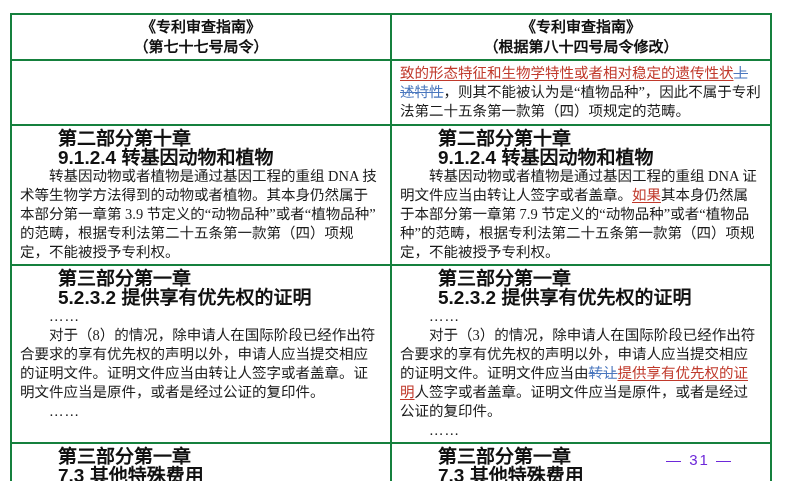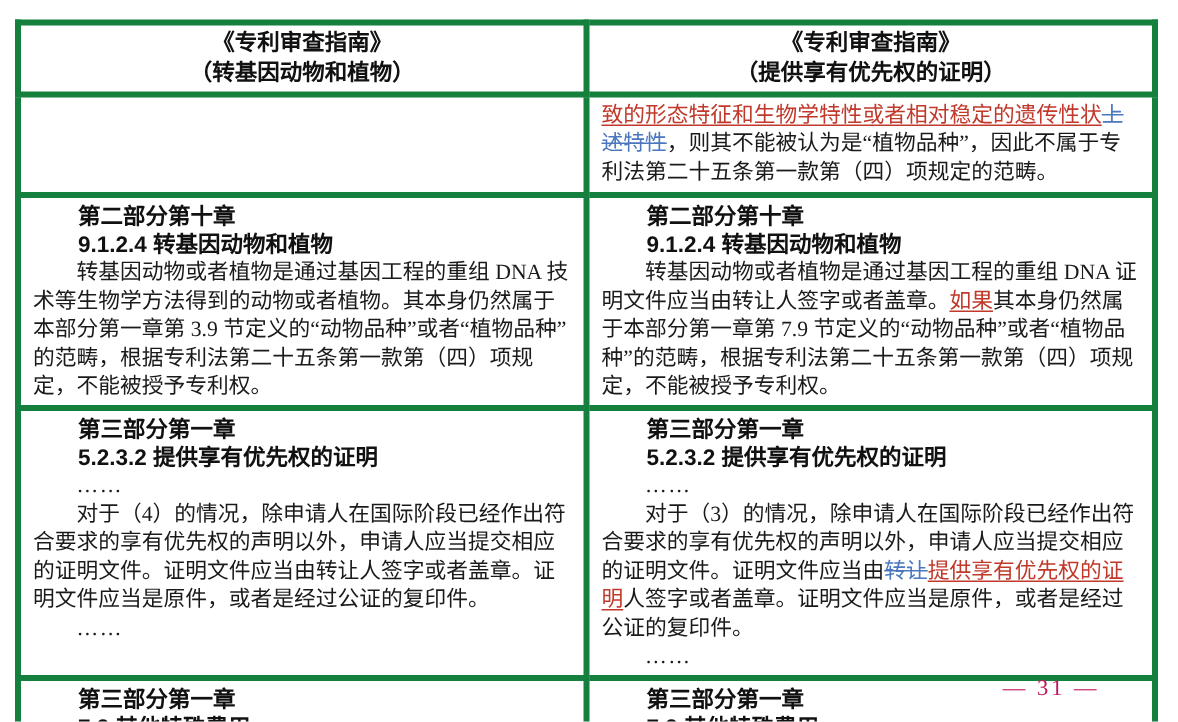--- a/index.html
+++ b/index.html
@@ -18,21 +18,21 @@
   .cmp-table {
     position: absolute;
     left: 10px;
     top: 13px;
     width: 762px;
     border-collapse: collapse;
     table-layout: fixed;
     background: #ffffff;
   }
   .cmp-table td {
-    border: 4px solid #15803d;
+    border: 2px solid #15803d;
     vertical-align: top;
     padding: 3px 8px 2px 8px;
     font-size: 14.5px;
     line-height: 19px;
     word-break: break-all;
   }
   .cmp-table col { width: 50%; }
 
   tr.r-header td { height: 34px; text-align: center; padding-top: 2px; }
   tr.r-amend  td { height: 58px; }
@@ -43,21 +43,21 @@
   .hdr {
     font-family: "Liberation Sans", "DejaVu Sans", sans-serif;
     font-weight: bold;
     font-size: 15px;
     line-height: 20px;
     color: #111111;
   }
   .chapter {
     font-family: "Liberation Sans", "DejaVu Sans", sans-serif;
     font-weight: bold;
-    font-size: 15px;
+    font-size: 19px;
     line-height: 19px;
     text-indent: 2em;
     margin: 0;
     color: #111111;
   }
   p.para {
     margin: 0;
     text-indent: 2em;
   }
   p.para-cont {
@@ -76,43 +76,43 @@
   }
   .del {
     color: #4A77BE;
     text-decoration: line-through;
   }
   .page-number {
     position: absolute;
     top: 451px;
     right: 52px;
     font-size: 15px;
-    color: #be185d;
+    color: #6d28d9;
     letter-spacing: 2px;
-    font-family: Liberation Serif, serif;
+    font-family: Liberation Sans, sans-serif;
   }
 </style>
 </head>
 <body>
 
 <table class="cmp-table">
   <colgroup>
       <col>
       <col>
     </colgroup>
   <tbody>
 
     <tr class="r-header">
       <td>
         <div class="hdr">《专利审查指南》</div>
-        <div class="hdr">（转基因动物和植物）</div>
+        <div class="hdr">（第七十七号局令）</div>
       </td>
       <td>
         <div class="hdr">《专利审查指南》</div>
-        <div class="hdr">（提供享有优先权的证明）</div>
+        <div class="hdr">（根据第八十四号局令修改）</div>
       </td>
     </tr>
 
     <tr class="r-amend">
       <td></td>
       <td>
         <p class="para-cont"><span class="ins">致的形态特征和生物学特性或者相对稳定的遗传性状</span><span class="del">上述特性</span><span>，则其不能被认为是“植物品种”，因此不属于专利法第二十五条第一款第（四）项规定的范畴。</span></p>
       </td>
     </tr>
 
@@ -127,21 +127,21 @@
         <div class="chapter">9.1.2.4 转基因动物和植物</div>
         <p class="para"><span>转基因动物或者植物是通过基因工程的重组 DNA 证明文件应当由转让人签字或者盖章。</span><span class="ins">如果</span><span>其本身仍然属于本部分第一章第 7.9 节定义的“动物品种”或者“植物品种”的范畴，根据专利法第二十五条第一款第（四）项规定，不能被授予专利权。</span></p>
       </td>
     </tr>
 
     <tr class="r-prior">
       <td>
         <div class="chapter">第三部分第一章</div>
         <div class="chapter">5.2.3.2 提供享有优先权的证明</div>
         <p class="ellipsis">……</p>
-        <p class="para">对于（4）的情况，除申请人在国际阶段已经作出符合要求的享有优先权的声明以外，申请人应当提交相应的证明文件。证明文件应当由转让人签字或者盖章。证明文件应当是原件，或者是经过公证的复印件。</p>
+        <p class="para">对于（8）的情况，除申请人在国际阶段已经作出符合要求的享有优先权的声明以外，申请人应当提交相应的证明文件。证明文件应当由转让人签字或者盖章。证明文件应当是原件，或者是经过公证的复印件。</p>
         <p class="ellipsis">……</p>
       </td>
       <td>
         <div class="chapter">第三部分第一章</div>
         <div class="chapter">5.2.3.2 提供享有优先权的证明</div>
         <p class="ellipsis">……</p>
         <p class="para"><span>对于（3）的情况，除申请人在国际阶段已经作出符合要求的享有优先权的声明以外，申请人应当提交相应的证明文件。证明文件应当由</span><span class="del">转让</span><span class="ins">提供享有优先权的证明</span><span>人签字或者盖章。证明文件应当是原件，或者是经过公证的复印件。</span></p>
         <p class="ellipsis">……</p>
       </td>
     </tr>

